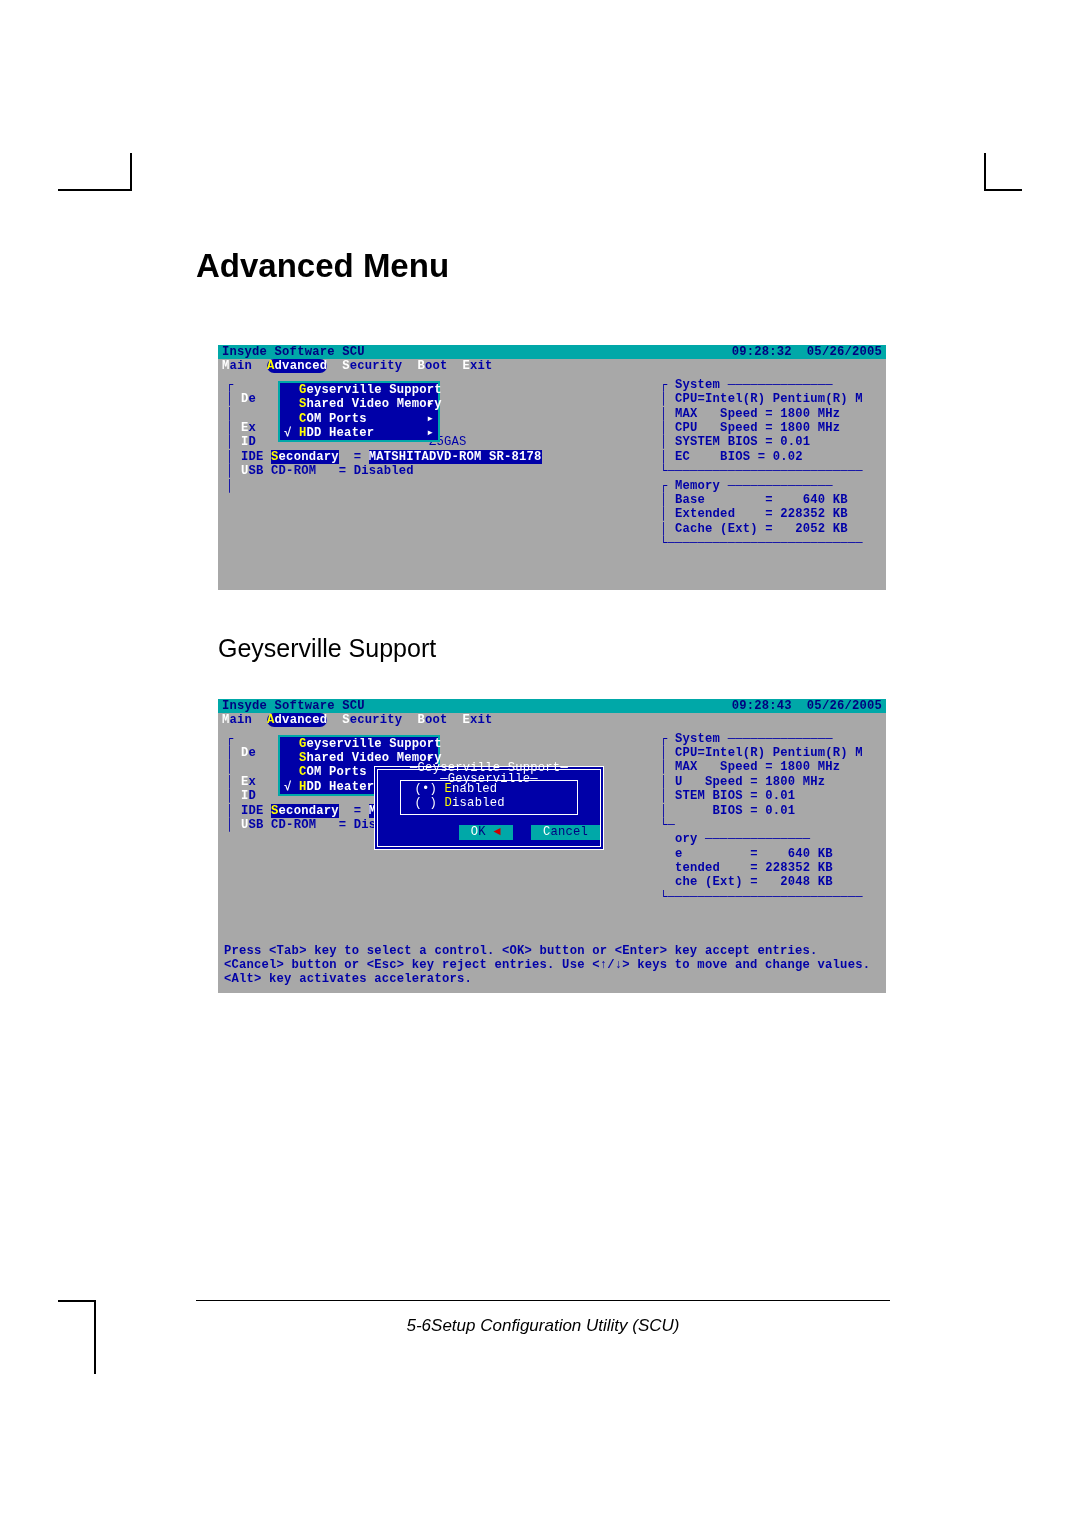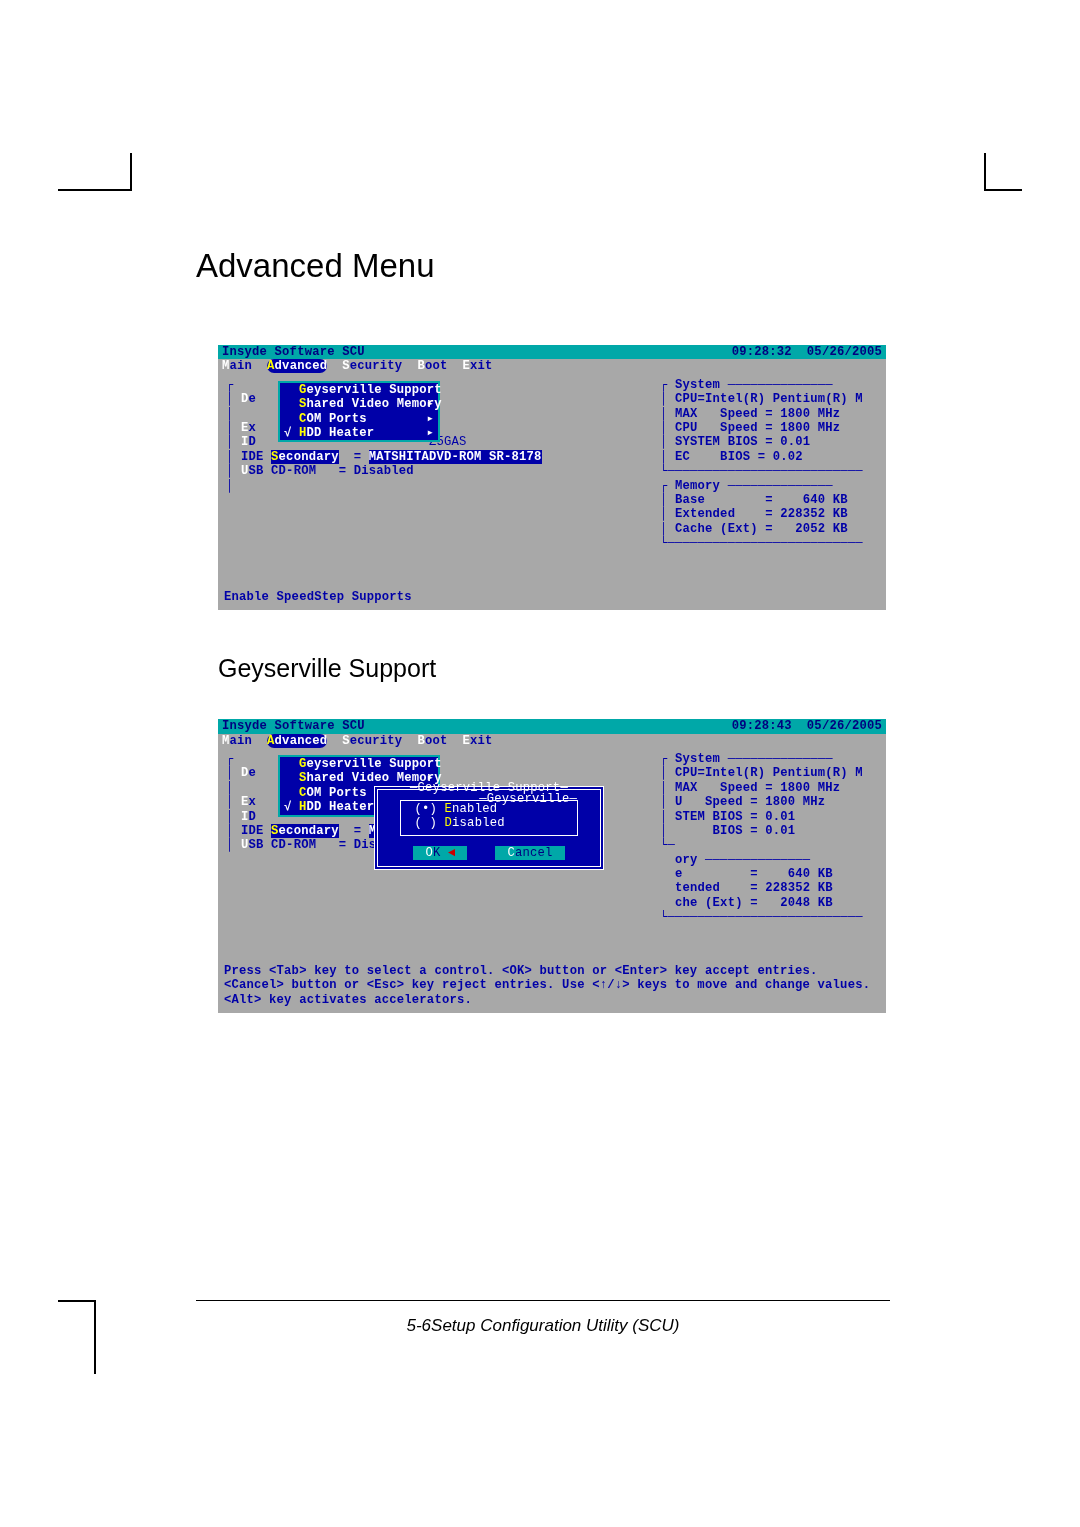--- a/index.html
+++ b/index.html
@@ -12,21 +12,21 @@
   }
   .crop-tl { position:absolute; left:58px; top:153px; width:74px; height:38px; border-right:2px solid #000; border-bottom:2px solid #000; }
   .crop-tr { position:absolute; right:58px; top:153px; width:38px; height:38px; border-left:2px solid #000; border-bottom:2px solid #000; }
   .crop-bl { position:absolute; left:58px; bottom:153px; width:38px; height:74px; border-right:2px solid #000; border-top:2px solid #000; }
   .content {
     position: absolute;
     left: 196px;
     top: 247px;
     width: 694px;
   }
-  .h1 { font-size: 33px; font-weight: 400; color:#000; margin-bottom: 60px; }
+  .h1 { font-size: 33px; font-weight: 700; color:#000; margin-bottom: 60px; }
   .h2 { font-size: 25px; font-weight: 400; color:#000; margin: 44px 0 36px 22px; }
   .bios {
     width: 668px;
     margin-left: 22px;
     background: #a8a8a8;
     font-family: "Courier New", monospace;
     font-size: 12.2px;
     line-height: 1.18;
     letter-spacing: 0.2px;
   }
@@ -60,24 +60,24 @@
   .dropdown .hot { color:#ffff00; }
   .dropdown .arrow { float:right; }
   .helpbar { background:#a8a8a8; color:#0000a8; font-weight:bold; padding:0 6px 6px; white-space:pre-wrap; }
   .dialog {
     position:absolute; left:156px; top:38px; width:230px;
     background:#0000a8; border:4px double #fff;
     padding:4px 0 6px; color:#fff; font-weight:normal;
   }
   .dlg-title { position:absolute; top:-9px; width:100%; text-align:center; color:#fff; white-space:pre; }
   .dialog .inner { margin:6px 22px 10px; border:1px solid #fff; padding:1px 6px 4px; position:relative; }
-  .dialog .inner-title { position:absolute; top:-9px; left:0; width:100%; text-align:right; white-space:pre; }
+  .dialog .inner-title { position:absolute; top:-9px; left:0; width:100%; text-align:center; white-space:pre; }
   .dialog .opt { white-space:pre; color:#fff; }
   .dialog .opt .hot { color:#ffff00; }
-  .dialog .btns { display:flex; gap:28px; justify-content:center; }
+  .dialog .btns { display:flex; gap:18px; justify-content:flex-end; }
   .dialog .btn { background:#00a8a8; color:#000080; padding:0 12px; }
   .dialog .btn .hot { color:#fff; }
   .dialog .tri { color:#c00; }
   .lt { font-weight:normal; }
   .footer-rule {
     position:absolute; left:196px; top:1300px; width:694px; height:1px; background:#000;
   }
   .footer { position:absolute; left:196px; top:1316px; width:694px; display:flex; justify-content:center; font-style:italic; font-size:17px; color:#000; }
 </style>
 </head>
@@ -122,21 +122,20 @@
         <div class="line">│ <span>SYSTEM BIOS = 0.01</span></div>
         <div class="line">│ <span>EC    BIOS = 0.02</span></div>
         <div class="line">└──────────────────────────</div>
         <div class="box-title">┌ <span>Memory</span> ──────────────</div>
         <div class="line">│ <span>Base        =    640 KB</span></div>
         <div class="line">│ <span>Extended    = 228352 KB</span></div>
         <div class="line">│ <span>Cache (Ext) =   2052 KB</span></div>
         <div class="line">└──────────────────────────</div>
       </div>
     </div>
-    <div class="helpbar">Enable SpeedStep Supports</div>
   </div>
 
   <div class="h2">Geyserville Support</div>
 
   <div class="bios">
     <div class="titlebar">
       <span>Insyde Software SCU</span>
       <span>09:28:43  05/26/2005</span>
     </div>
     <div class="menubar"><span class="hot">M</span>ain  <span class="sel"><span class="hot">A</span>dvanced</span>  <span class="hot">S</span>ecurity  <span class="hot">B</span>oot  <span class="hot">E</span>xit</div>

